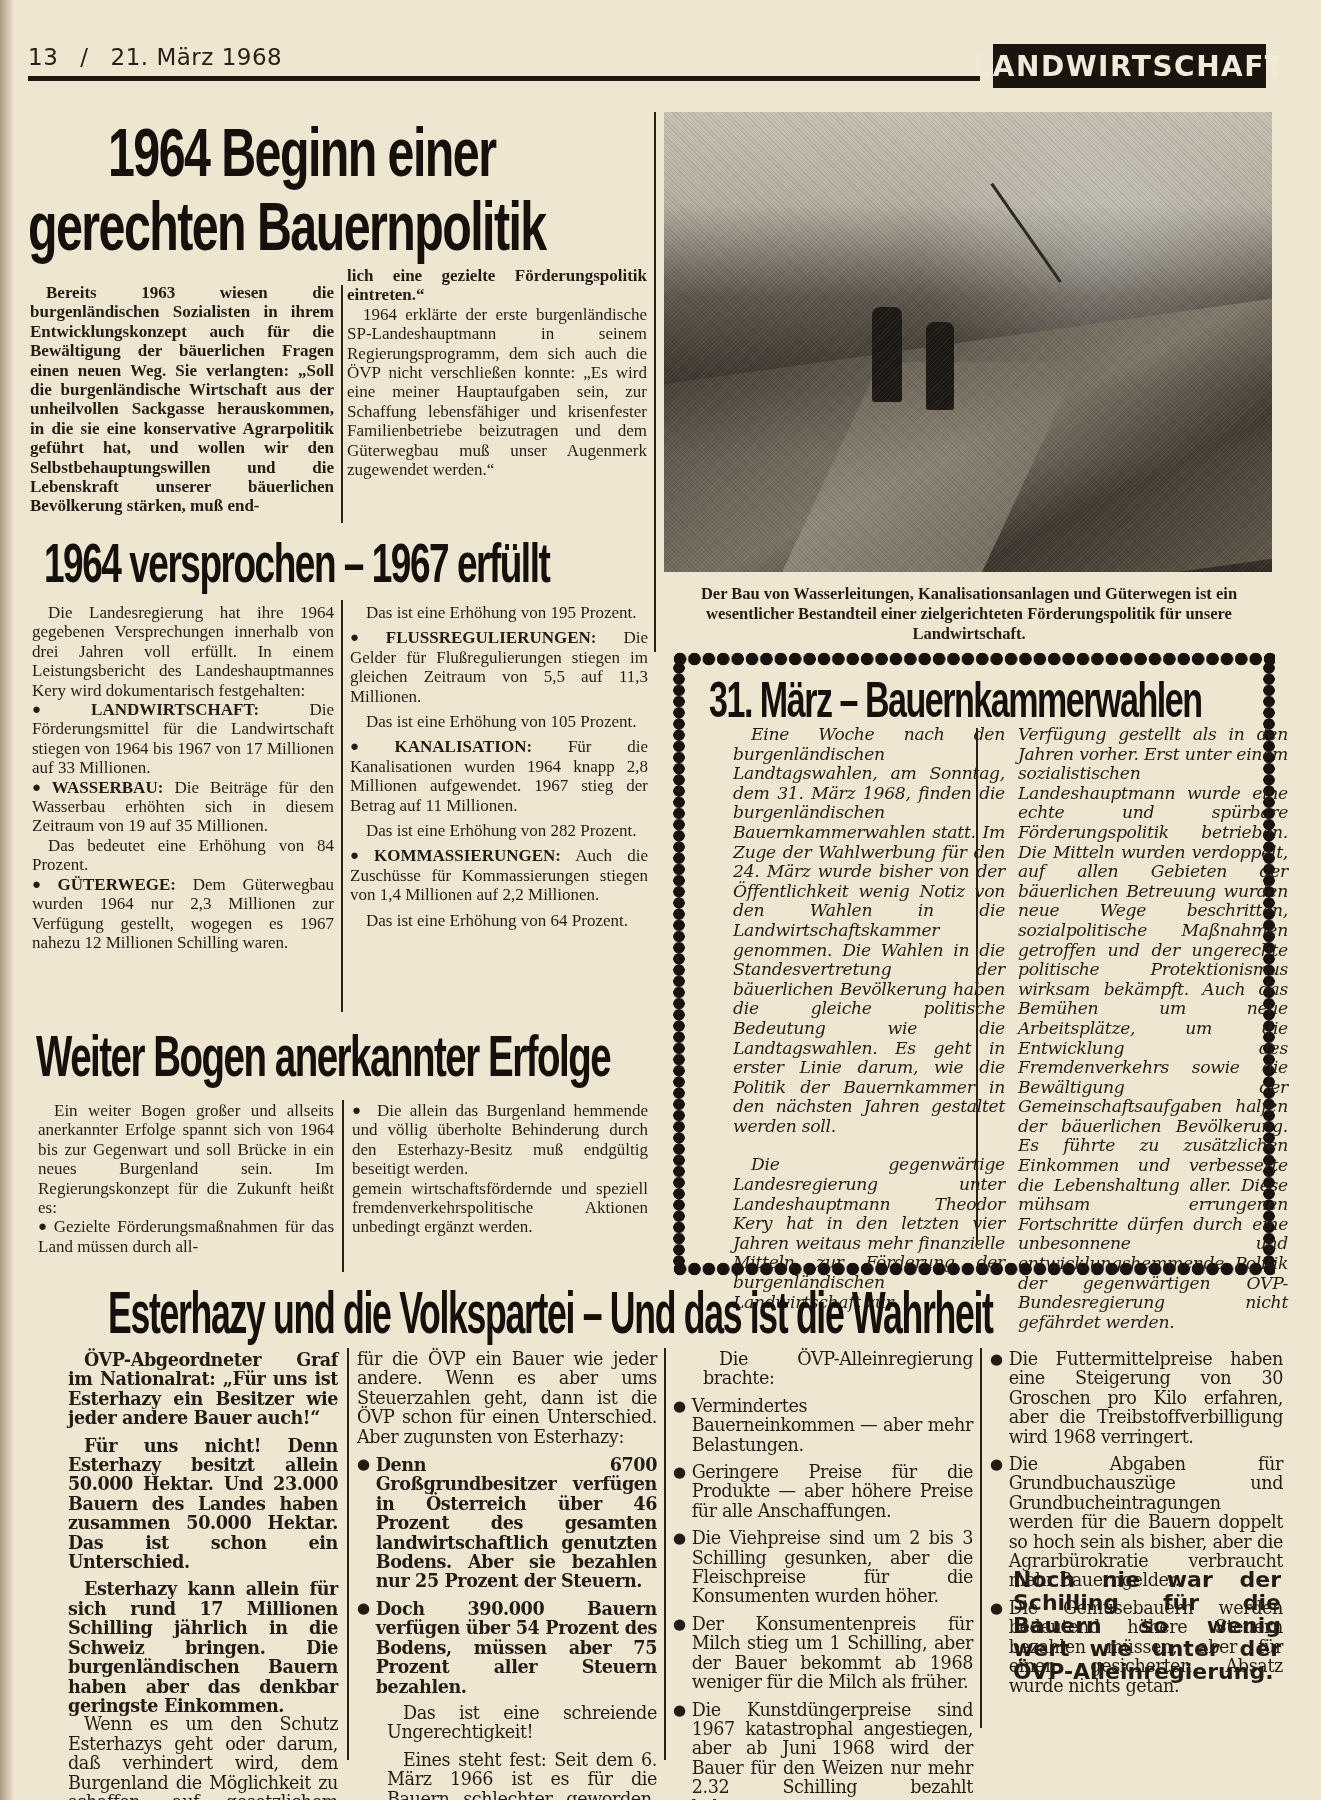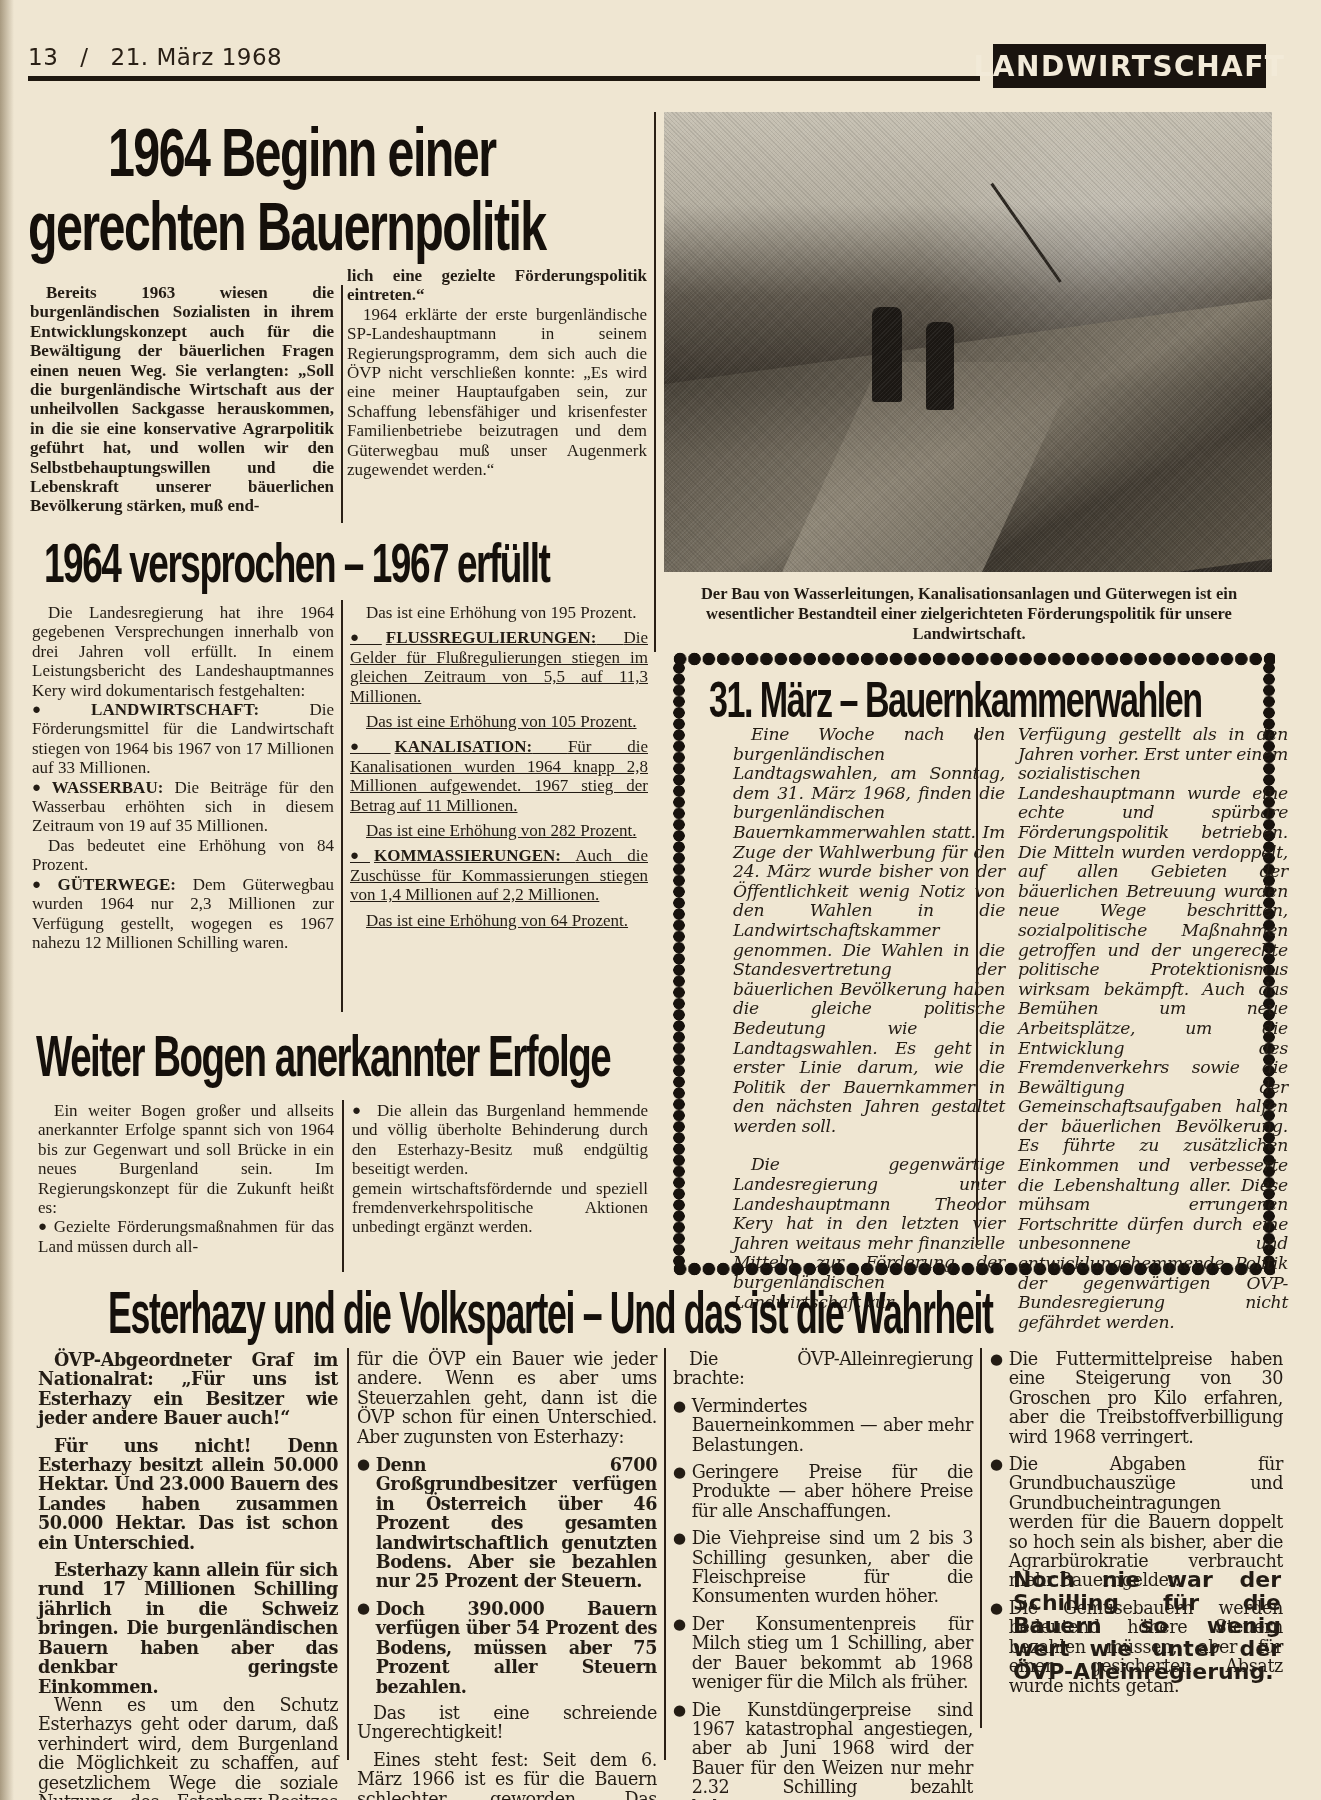--- a/index.html
+++ b/index.html
@@ -47,21 +47,21 @@
   .vrule { position: absolute; width: 2px; background: #2a2016; }
   .col {
     position: absolute;
     font-size: 17px;
     line-height: 19.4px;
     text-align: justify;
     hyphens: manual;
   }
   .col p { margin: 0; }
   .col p.indent { text-indent: 16px; }
-  .col p.gap { margin-top: 6px; text-decoration: underline; }
+  .col p.gap { margin-top: 6px; }
   .bold { font-weight: bold; }
   .bullet::before {
     content: "\25CF"; font-size: 15px; margin-right: 4px; vertical-align: 1px;
   }
   
   .photo {
     position: absolute; left: 664px; top: 112px; width: 608px; height: 460px;
     background:
       radial-gradient(ellipse at 72% 30%, rgba(255,255,255,0.25), transparent 30%),
       linear-gradient(to bottom, #c8c2b4 0%, #b6b0a2 20%, #5e574c 40%, #3a342c 60%, #625a4e 75%, #2f2a24 100%);
@@ -118,21 +118,21 @@
     margin-left: 35px;
   }
   .box-col p.indent { text-indent: 18px; }
   .box-col p.gap { margin-top: 19px; }
   
   .bottom-col {
     position: absolute; font-size: 17.6px; line-height: 19.4px; text-align: justify;
     font-family: "DejaVu Serif", "Liberation Serif", serif; letter-spacing: -0.4px;
   }
   .bottom-col p { margin: 0; }
-  .bottom-col p.indent { text-indent: 16px; }
+  .bottom-col p.indent { text-indent: 16px; margin-left: 30px; }
   .bottom-col p.gap { margin-top: 8px; }
   .bottom-col .bull { display: flex; }
   .bottom-col .bull .b { flex: 0 0 auto; font-size: 15px; margin-right: 6px; line-height: 19.4px; }
   .closing {
     position: absolute; left: 1013px; top: 1568px; width: 268px;
     font-family: "DejaVu Sans", "Liberation Sans", sans-serif;
     font-weight: bold; font-size: 22px; line-height: 23px; text-align: justify;
   }
 </style>
 </head>

